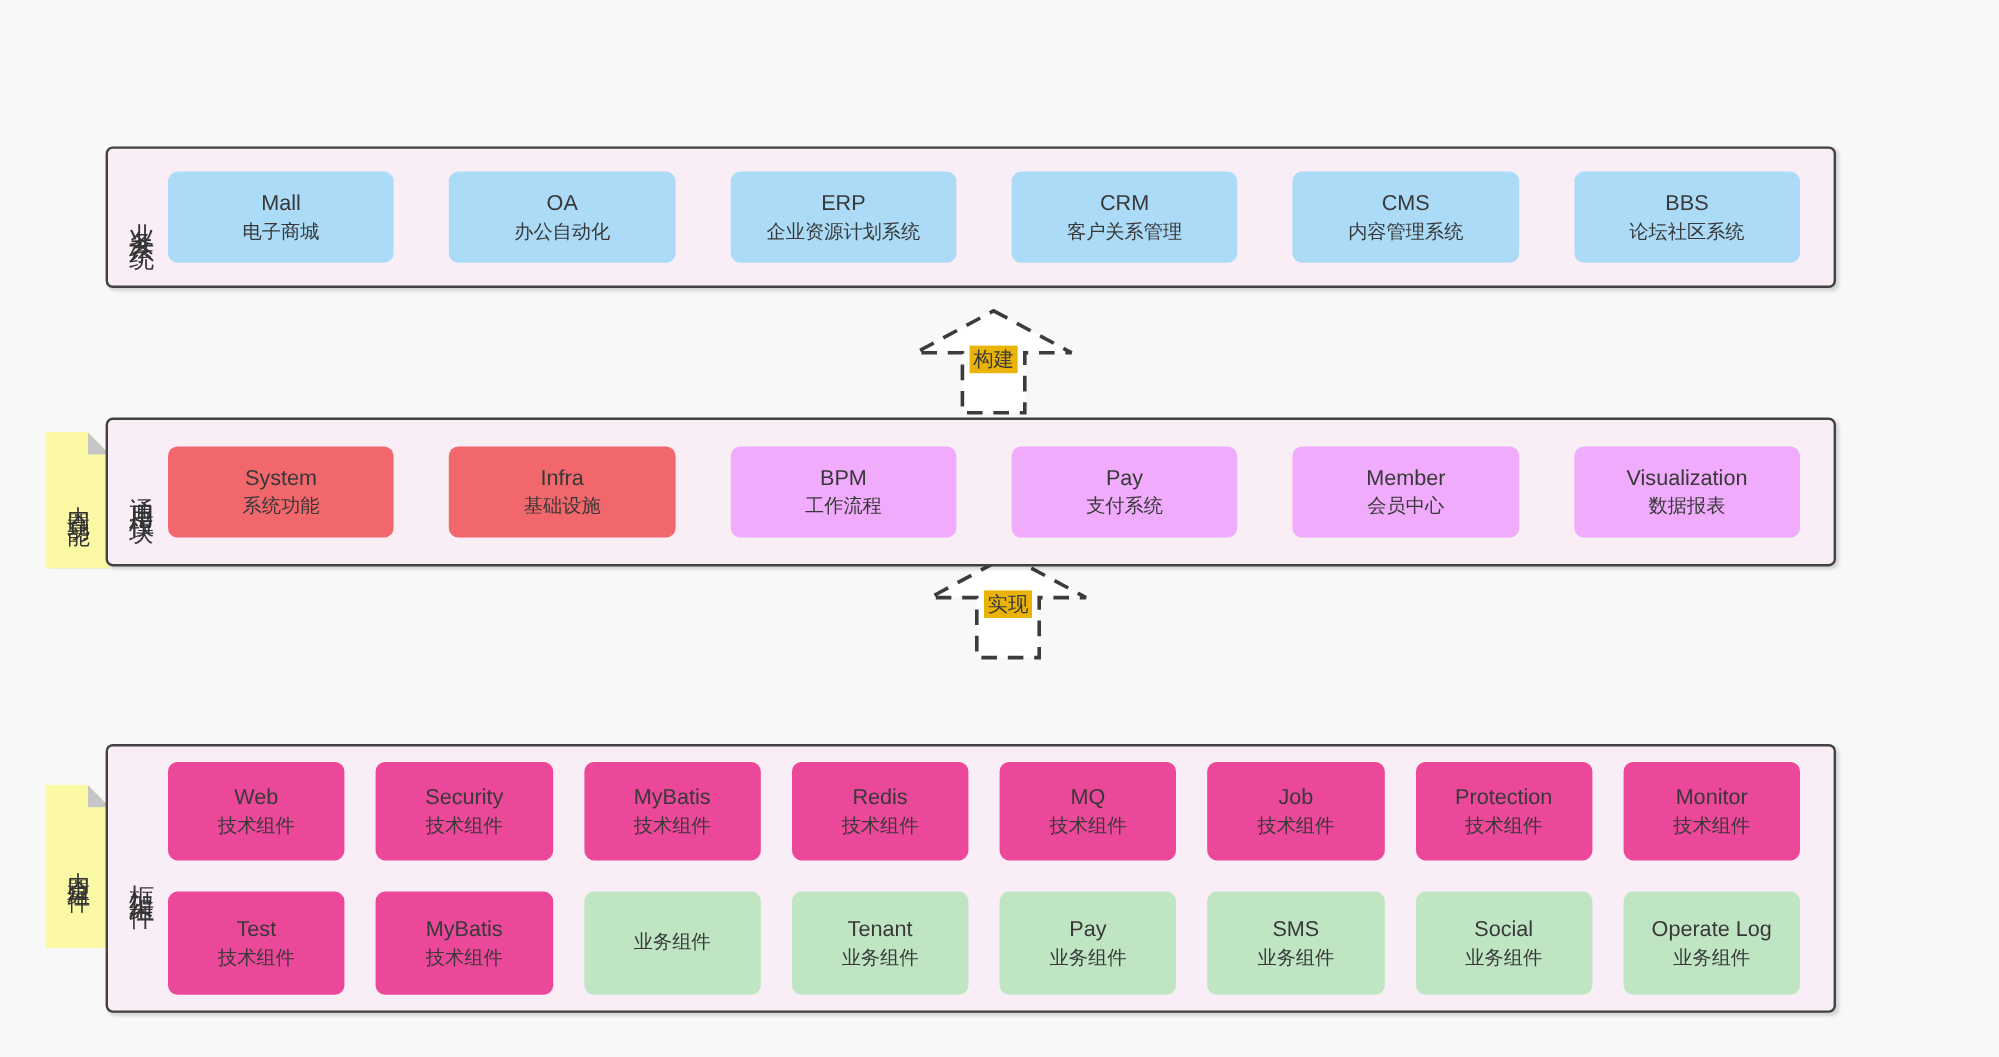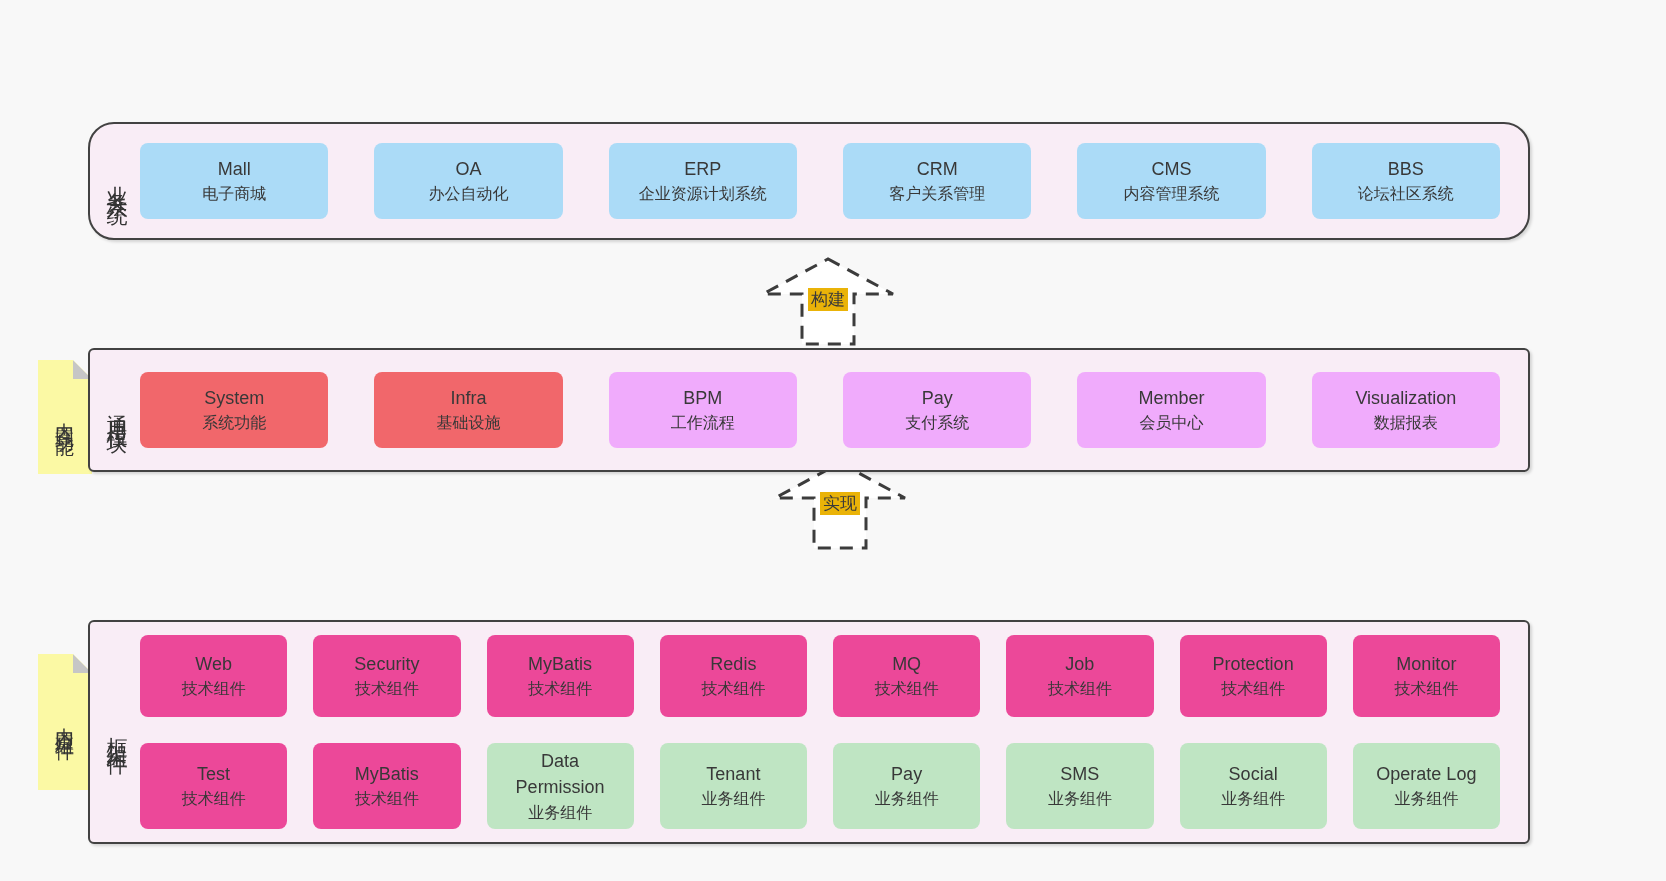--- a/index.html
+++ b/index.html
@@ -16,21 +16,21 @@
     left:88px;
     width:1442px;
     background:#f9edf6;
     border:2px solid #424242;
     border-radius:6px;
     display:flex;
     align-items:center;
     box-shadow:2px 2px 3px rgba(0,0,0,0.15);
     z-index:2;
   }
-  #business-section  { top:122px; height:118px;border-radius:26px; }
+  #business-section  { top:122px; height:118px; }
   #modules-section   { top:348px; height:124px; }
   #framework-section { top:620px; height:224px; }
 
   .v-label {
     writing-mode:vertical-rl;
     text-orientation:upright;
     font-size:21px;
     letter-spacing:6px;
     line-height:1;
     color:#333;
@@ -254,21 +254,20 @@
 
     <div class="box green">
       <span class="en">Test</span>
       <span class="zh">技术组件</span>
     </div>
     <div class="box green">
       <span class="en">MyBatis</span>
       <span class="zh">技术组件</span>
     </div>
     <div class="box lgreen">
-      <span class="en">Data Permission</span>
       <span class="zh">业务组件</span>
     </div>
     <div class="box lgreen">
       <span class="en">Tenant</span>
       <span class="zh">业务组件</span>
     </div>
     <div class="box lgreen">
       <span class="en">Pay</span>
       <span class="zh">业务组件</span>
     </div>

